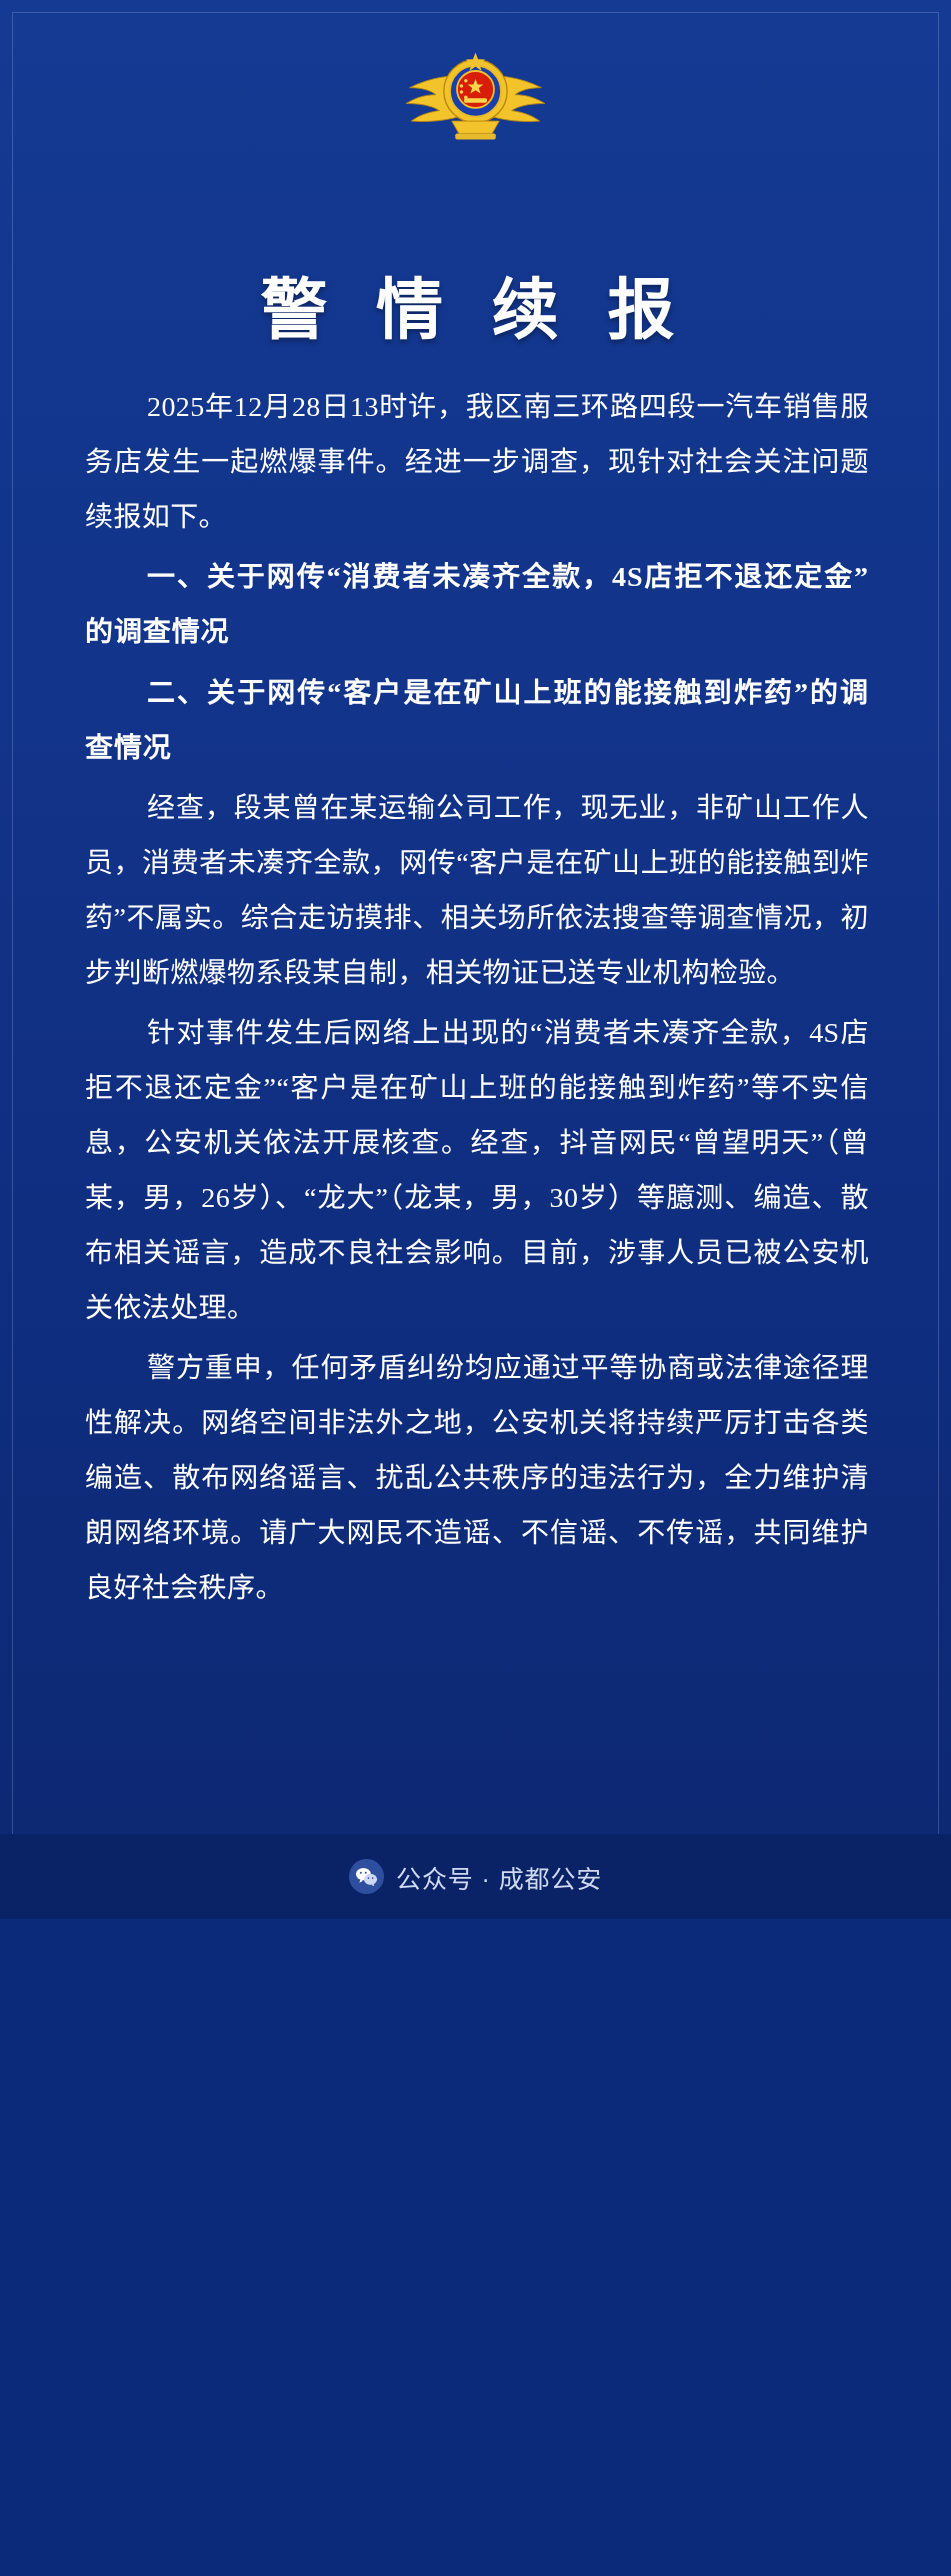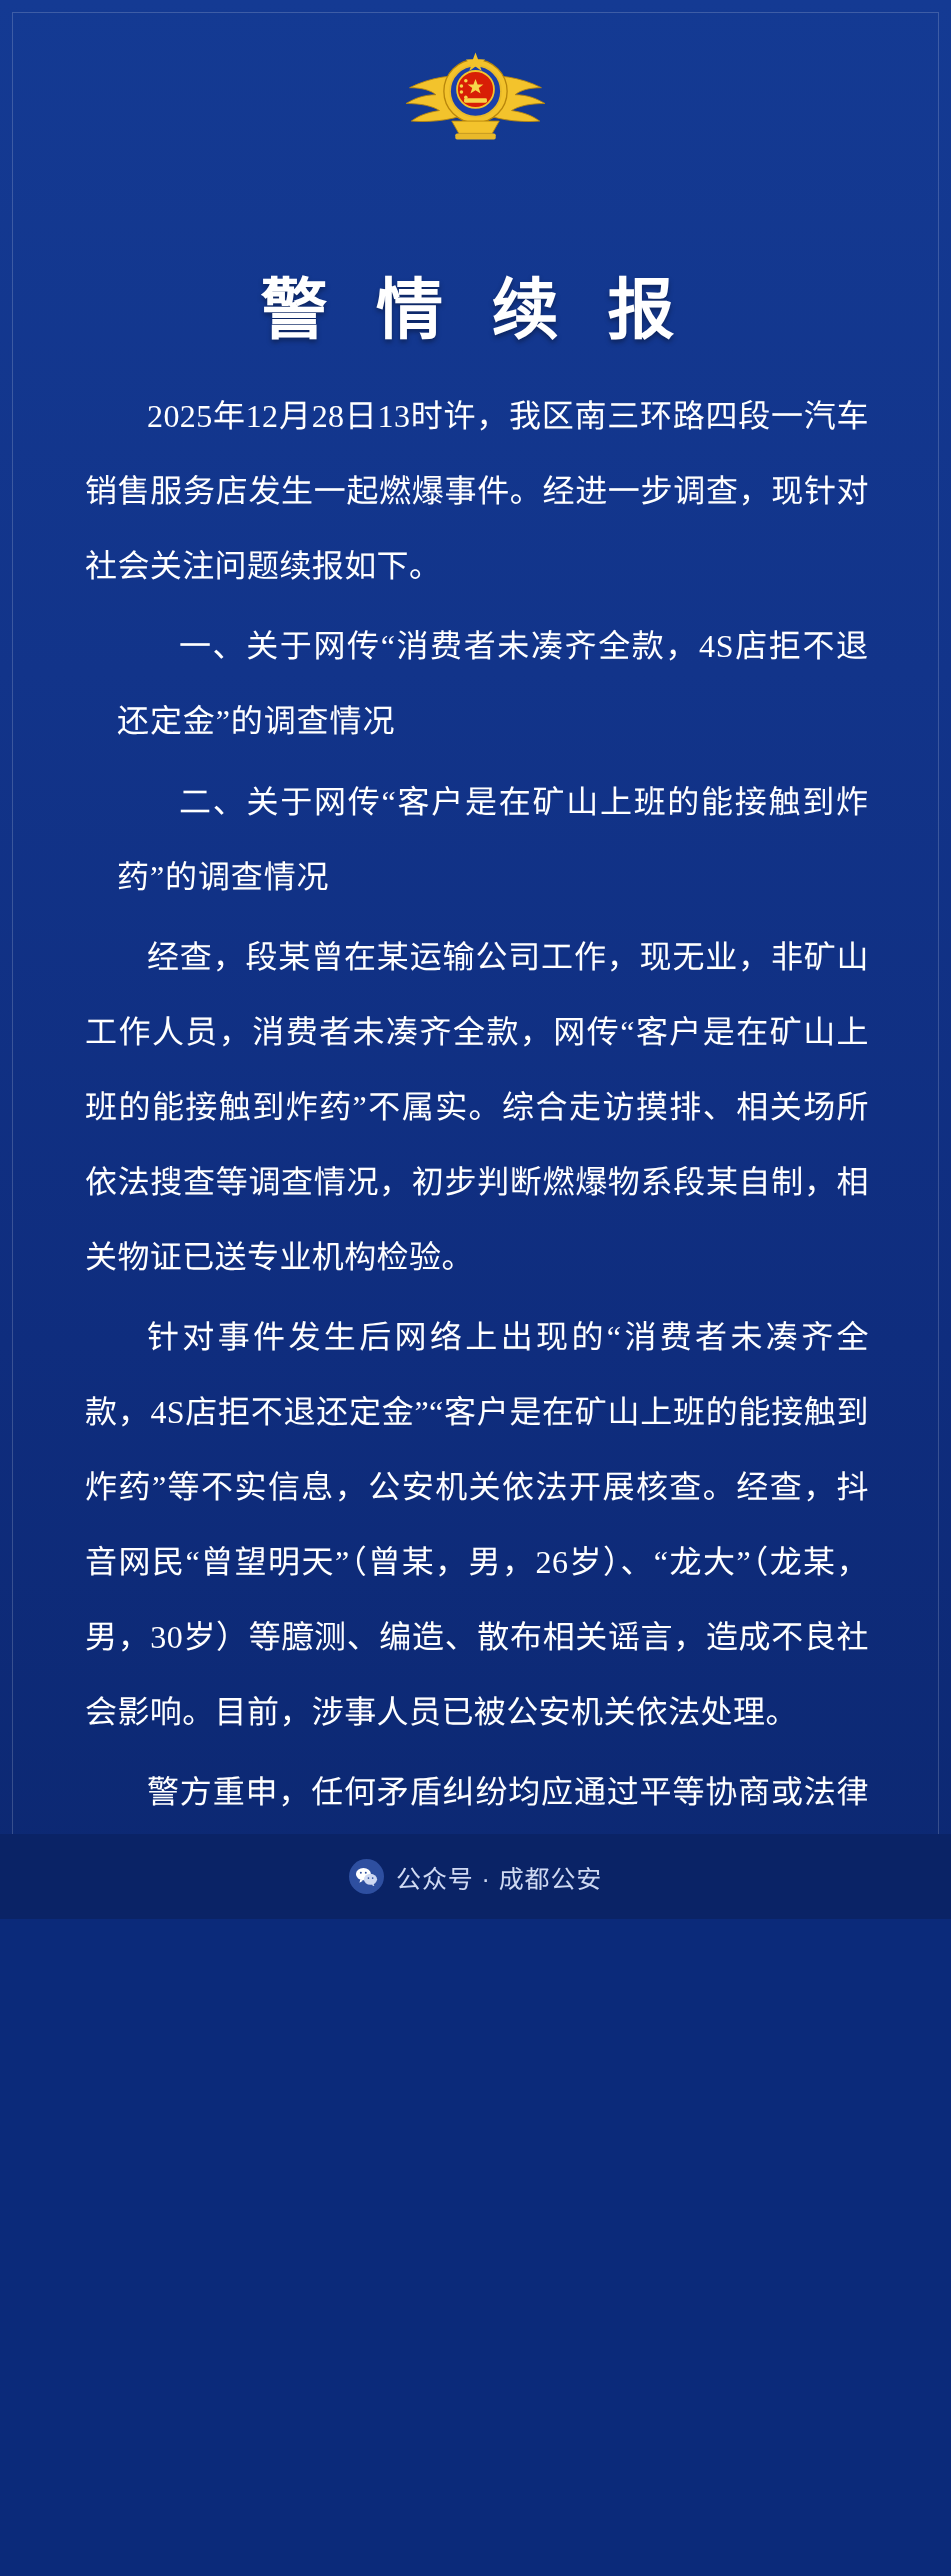--- a/index.html
+++ b/index.html
@@ -69,34 +69,33 @@
   
   .body-area {
     position: absolute;
     top: 379px;
     left: 85px;
     width: 784px;
   }
 
   .para {
     color: #ffffff;
-    font-size: 32px;
-    line-height: 75px;
+    font-size: 28px;
+    line-height: 55px;
     text-align: justify;
     text-justify: inter-ideograph;
     margin: 0 0 5.3px 0;
     text-indent: 62px;
     letter-spacing: 0.4px;
     font-family: "Liberation Serif", "DejaVu Serif", serif;
   }
 
   .para.heading {
-    font-weight: normal;
+    font-weight: bold;
     letter-spacing: 0.9px;
-    margin-left: 32px;
   }
 
   .footer-block {
     position: absolute;
     left: 0;
     width: 100%;
     top: 2291px;
     text-align: center;
     color: #ffffff;
   }

